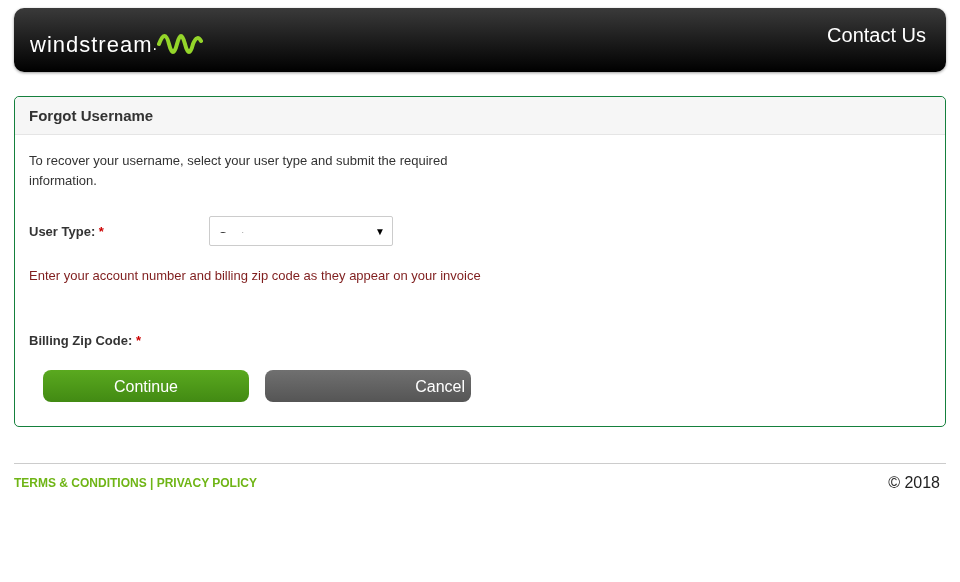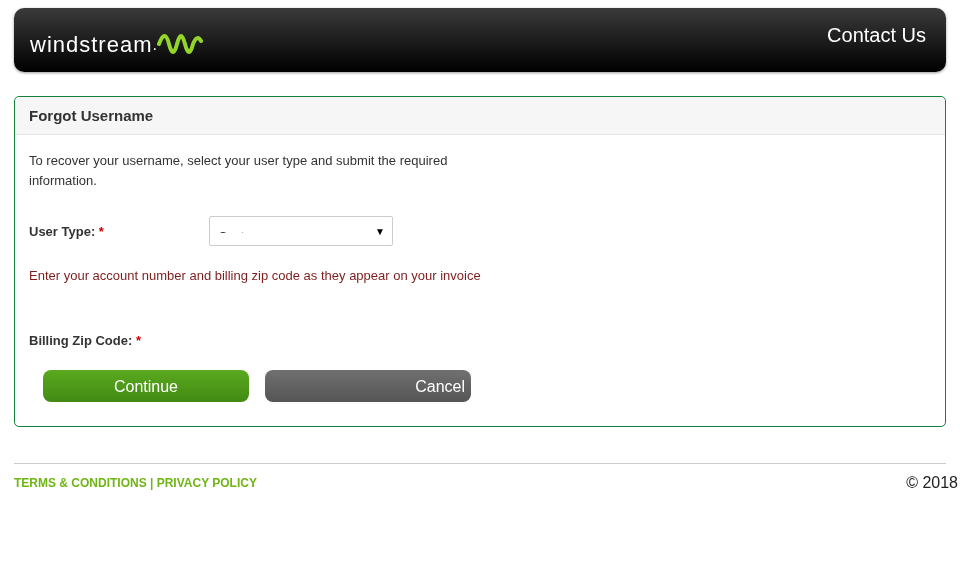--- a/index.html
+++ b/index.html
@@ -49,21 +49,21 @@
   input.control::placeholder { color:#aaa; }
   select.control { appearance:none; -webkit-appearance:none; padding-right:24px; background:#fff; }
   .select-wrap { position:relative; display:inline-block; }
   .select-wrap .chev { position:absolute; right:8px; top:50%; transform:translateY(-50%); pointer-events:none; font-size:10px; color:#000;}
   .instr { margin:18px 0 28px 0; font-size:13px; color:#7f1d1d; }
   .buttons { display:flex; gap:16px; margin-top:20px; padding-left:14px;}
   .btn { display:inline-block; text-align:center; border:none; cursor:pointer; font-size:16px; color:#fff; width:206px; height:32px; line-height:32px; border-radius:8px;}
   .btn-continue { background:linear-gradient(#5aa91f, #428a13); }
   .btn-cancel { background:linear-gradient(#707070, #555);text-align:right; }
   hr.footer-sep { margin:36px 14px 0 14px; border:none; border-top:1px solid #ccc; }
-  .footer { display:flex; justify-content:space-between; align-items:center; padding:10px 2px 0 14px; font-size:12px;}
+  .footer { display:flex; justify-content:space-between; align-items:center; padding:10px 20px 0 14px; font-size:12px;}
   .footer-links a { color:#6fb516; font-weight:bold; text-decoration:none; cursor:pointer;}
   .footer-links .sep { color:#6fb516; font-weight:bold; }
   .copyright { color:#222; font-size:16px; }
 </style>
 </head>
 <body>
 
 <div class="page">
   <div class="header">
     <div class="logo">

